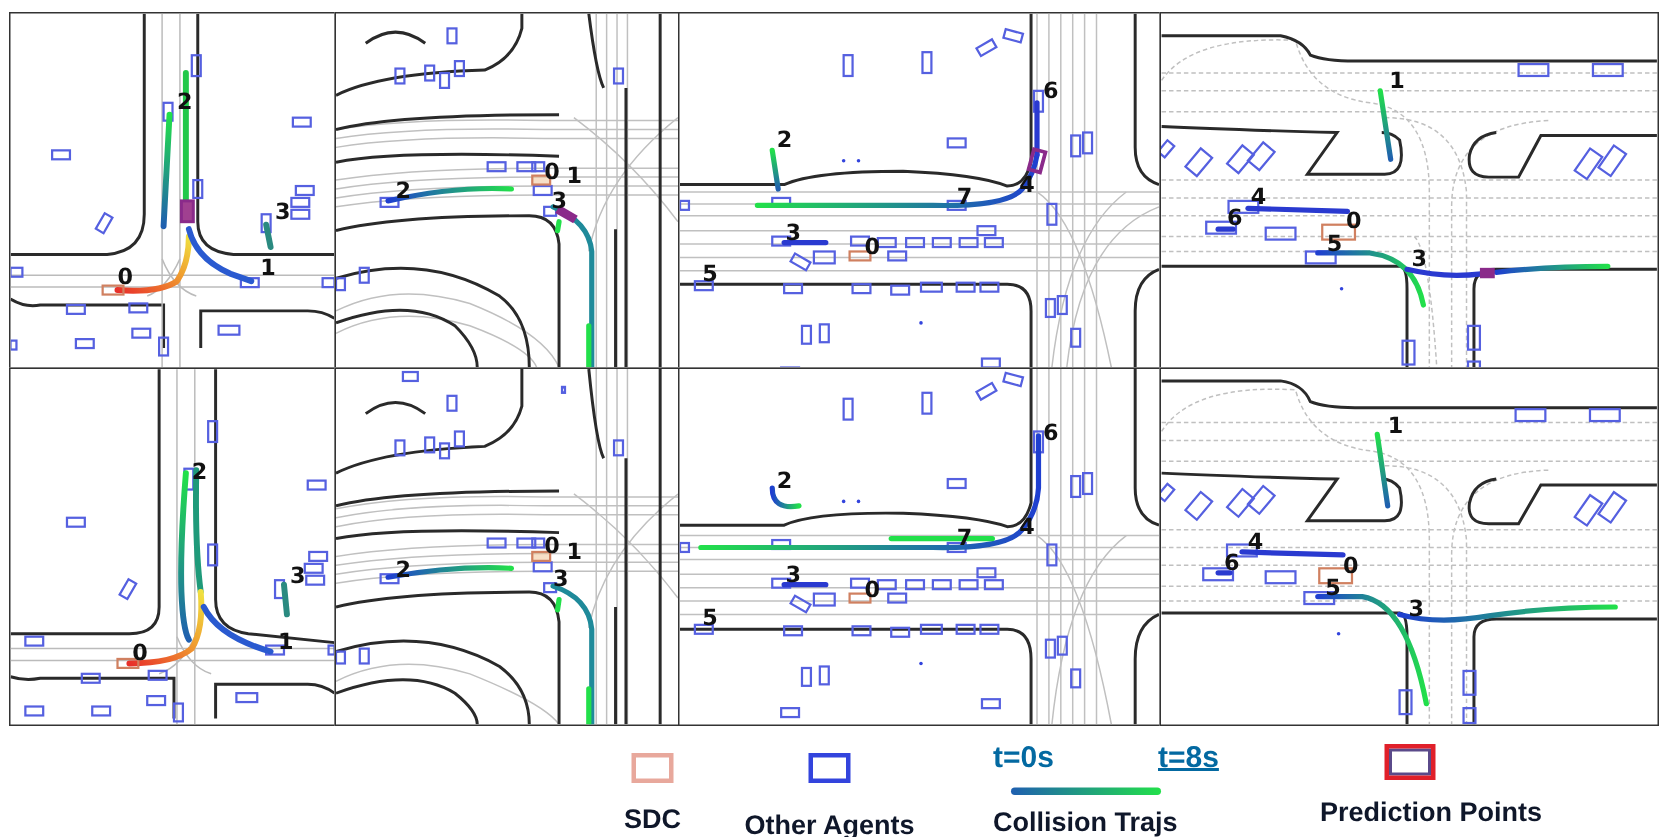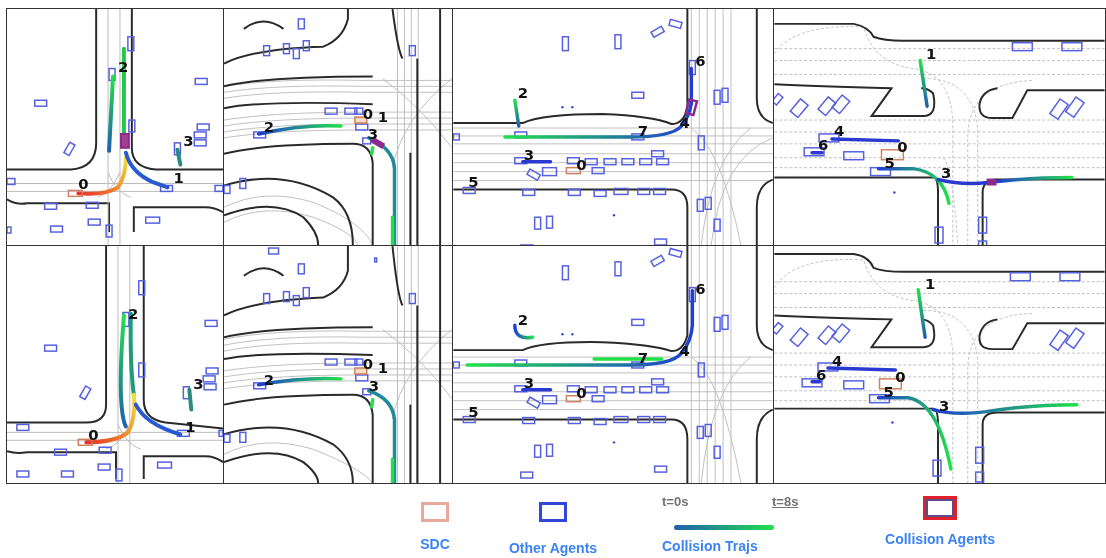--- a/index.html
+++ b/index.html
@@ -4,22 +4,22 @@
 <style>
   html, body { margin: 0; padding: 0; background: #ffffff; }
   body { width: 1106px; height: 558px; position: relative; overflow: hidden;
          font-family: "DejaVu Sans", sans-serif; }
   .grid { position: absolute; left: 6px; top: 8px; width: 1100px; height: 476px; }
   .panel { position: absolute; border: 1px solid #333; background: #fff; overflow: hidden; box-sizing: border-box; }
   .panel svg { width: 100%; height: 100%; display: block; }
   .lbl { font-family: "DejaVu Sans", sans-serif; font-weight: bold; font-size: 15px; fill: #111; }
   .legend { position: absolute; left: 400px; top: 492px; width: 706px; height: 66px; }
   .leg-item { position: absolute; text-align: center; }
-  .leg-text { font-family: "Liberation Sans", sans-serif; font-weight: bold; font-size: 14px; color: #3b82f6; white-space: nowrap; }
-  .leg-small { font-family: "Liberation Sans", sans-serif; font-weight: bold; font-size: 13px; color: #737373; position: absolute; }
+  .leg-text { font-family: "Liberation Sans", sans-serif; font-weight: bold; font-size: 18px; color: #0f172a; white-space: nowrap; }
+  .leg-small { font-family: "Liberation Sans", sans-serif; font-weight: bold; font-size: 20px; color: #0369a1; position: absolute; }
 </style>
 </head>
 <body>
 
 <div class="grid">
 
   <div class="panel" style="left:0;top:0;width:218px;height:238px;">
     <svg viewBox="0 0 218 238">
       <defs>
         <linearGradient id="g-bg" x1="0" y1="0" x2="0" y2="1">
@@ -577,15 +577,15 @@
     <div class="leg-text" style="margin-top:18px;">Other Agents</div>
   </div>
   <div class="leg-item" style="left:262px;top:2px;width:180px;height:64px;">
     <span class="leg-small" style="left:0;top:0;">t=0s</span>
     <span class="leg-small" style="left:110px;top:0;text-decoration:underline;">t=8s</span>
     <div style="position:absolute;left:12px;top:31px;width:100px;height:5px;border-radius:3px;background:linear-gradient(to right,#1f5fb0,#22e04a);"></div>
     <div class="leg-text" style="position:absolute;left:0;top:44px;">Collision Trajs</div>
   </div>
   <div class="leg-item" style="left:480px;top:2px;width:120px;">
     <div style="width:24px;height:14px;margin:5px auto 0;border:2px solid #5a4a8a;outline:3px solid #e0202a;"></div>
-    <div class="leg-text" style="margin-top:14px;">Collision Agents</div>
+    <div class="leg-text" style="margin-top:14px;">Prediction Points</div>
   </div>
 </div>
 
 </body></html>

